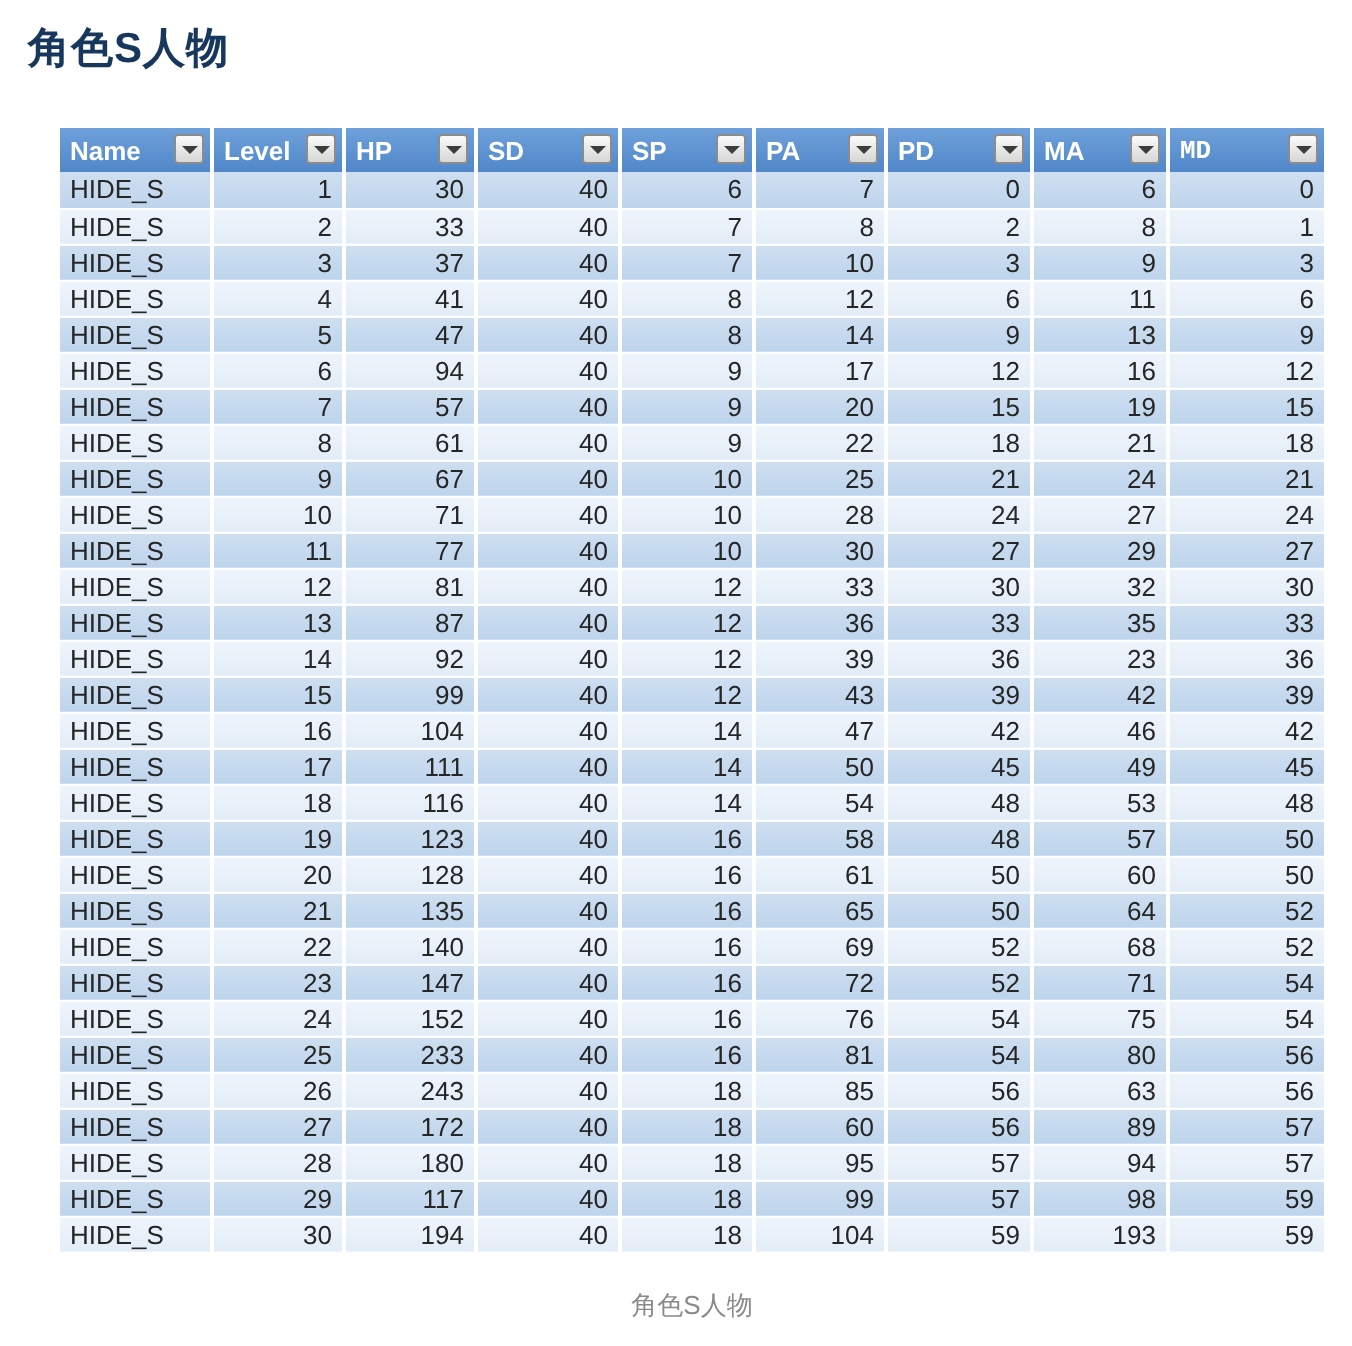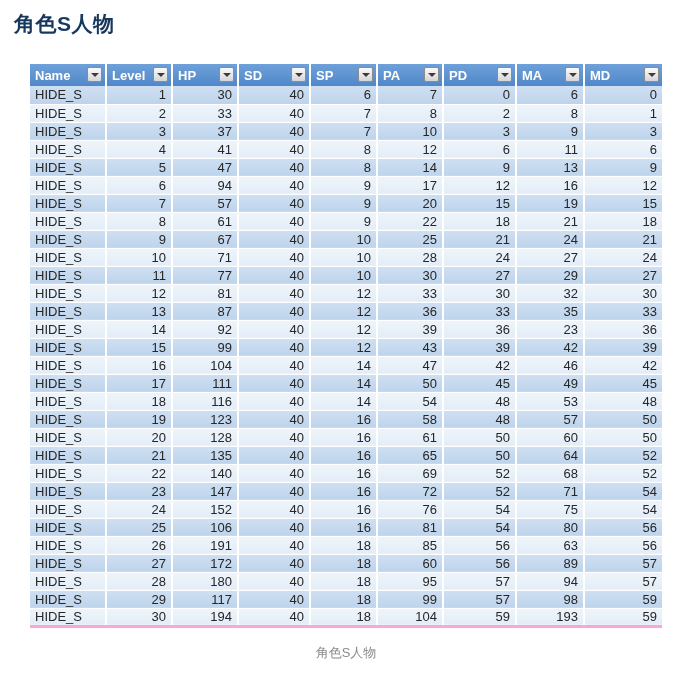--- a/index.html
+++ b/index.html
@@ -16,21 +16,21 @@
     color: #17375D;
     letter-spacing: 0.5px;
   }
   .table-wrap {
     position: absolute; left: 30px; top: 64px; width: 632px;
   }
   table.stats {
     width: 632px;
     border-collapse: collapse;
     table-layout: fixed;
-    border-bottom: 3px solid #f9a8d4;
+    border-bottom: 1px solid #f9a8d4;
   }
   col.c-name  { width: 76px; }
   col.c-level { width: 66px; }
   col.c-hp    { width: 66px; }
   col.c-sd    { width: 72px; }
   col.c-sp    { width: 67px; }
   col.c-pa    { width: 66px; }
   col.c-pd    { width: 73px; }
   col.c-ma    { width: 68px; }
   col.c-md    { width: 78px; }
@@ -40,21 +40,21 @@
     background: linear-gradient(#6ea1da, #5187c9);
     color: #ffffff;
     font-size: 13px;
     font-weight: bold;
     text-align: left;
     padding: 0 20px 0 5px;
     border-right: 2px solid #ffffff;
     white-space: nowrap;
     overflow: hidden;
   }
-  thead th:last-child { border-right: none; }
+  thead th:last-child { border-right: none; font-family: Liberation Mono, monospace; }
   .filter-btn {
     position: absolute;
     right: 3px; top: 50%;
     margin-top: -8px;
     width: 15px; height: 15px;
     background: linear-gradient(#fbfbfb, #d6d6d6);
     border: 1px solid #8c8c8c;
     border-radius: 2px;
     display: inline-flex;
     align-items: center;
@@ -401,32 +401,32 @@
             <td class="num">40</td>
             <td class="num">16</td>
             <td class="num">76</td>
             <td class="num">54</td>
             <td class="num">75</td>
             <td class="num">54</td>
           </tr>
           <tr>
             <td class="name">HIDE_S</td>
             <td class="num">25</td>
-            <td class="num">106</td>
+            <td class="num">233</td>
             <td class="num">40</td>
             <td class="num">16</td>
             <td class="num">81</td>
             <td class="num">54</td>
             <td class="num">80</td>
             <td class="num">56</td>
           </tr>
           <tr>
             <td class="name">HIDE_S</td>
             <td class="num">26</td>
-            <td class="num">191</td>
+            <td class="num">243</td>
             <td class="num">40</td>
             <td class="num">18</td>
             <td class="num">85</td>
             <td class="num">56</td>
             <td class="num">63</td>
             <td class="num">56</td>
           </tr>
           <tr>
             <td class="name">HIDE_S</td>
             <td class="num">27</td>

